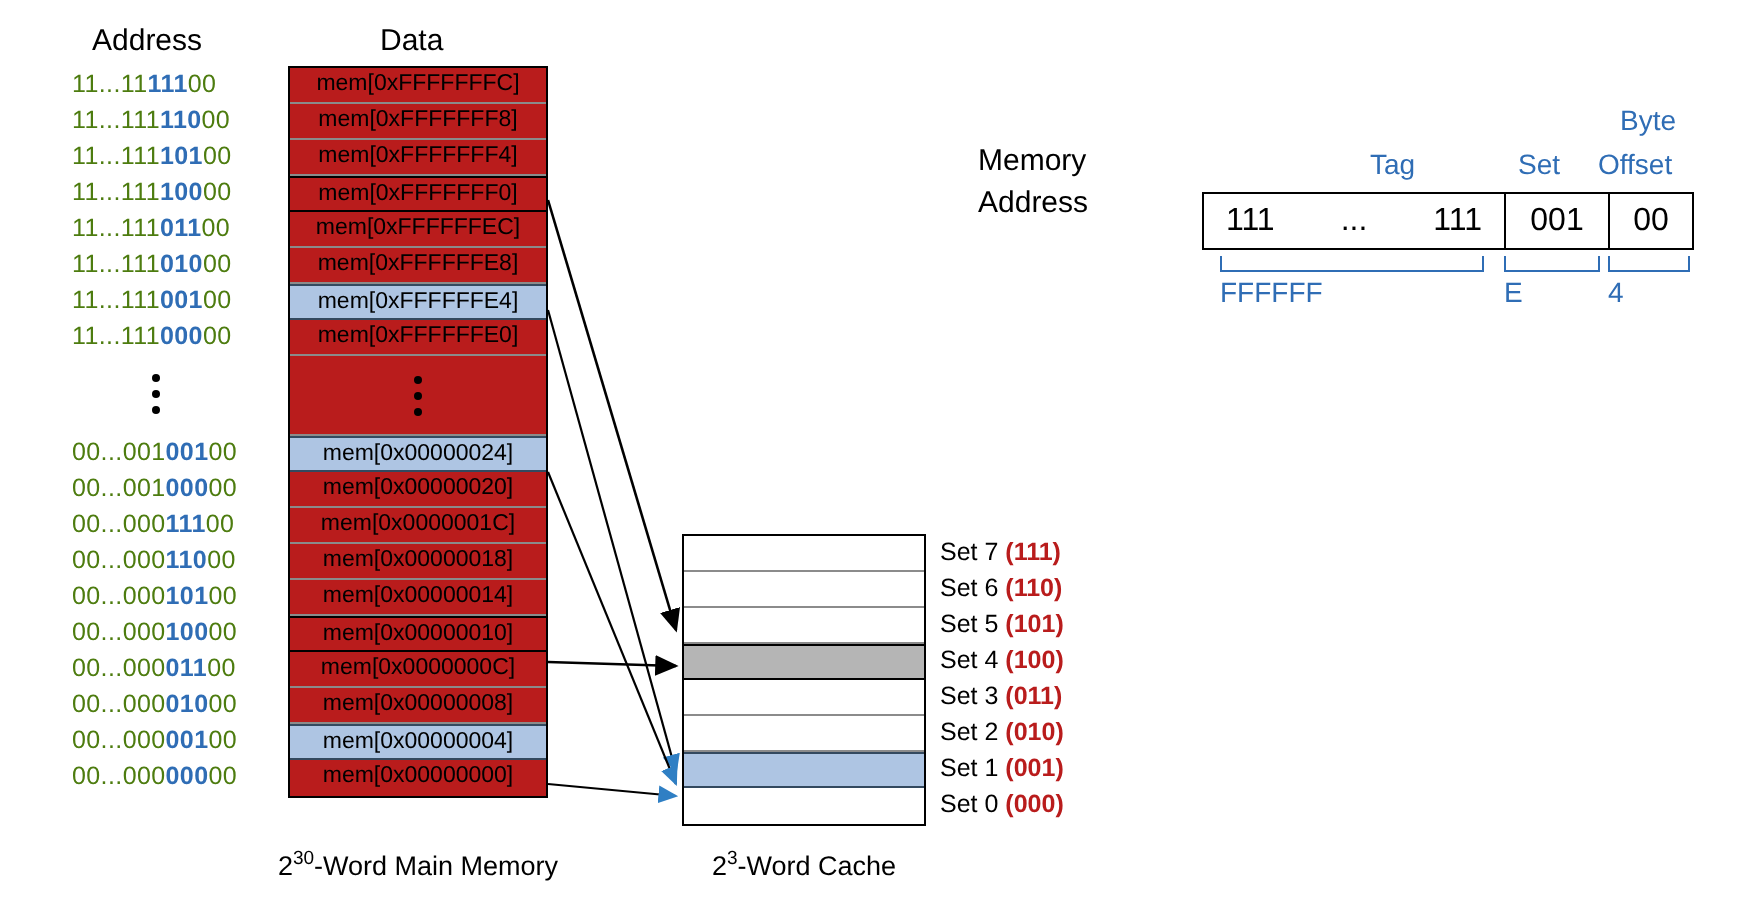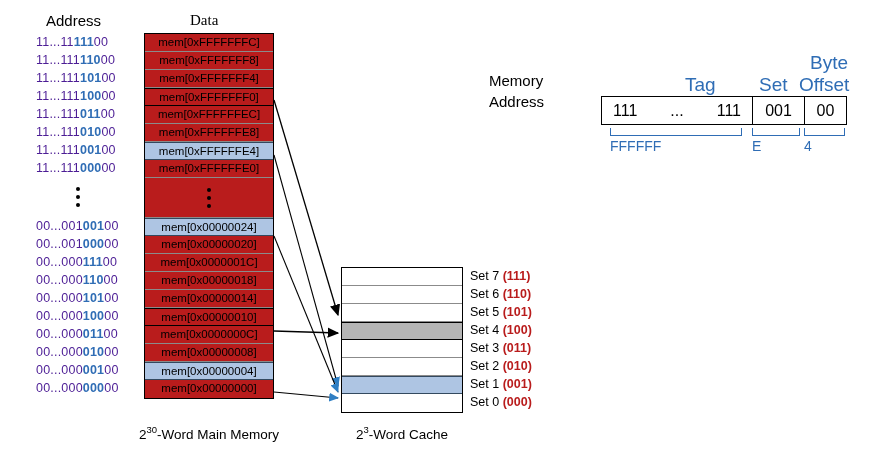--- a/index.html
+++ b/index.html
@@ -18,21 +18,21 @@
   }
 
   
   .addr-col{left:36px;top:33px;width:108px;}
   .addr{
     height:18px;line-height:18px;
     font-size:12.5px;letter-spacing:.2px;
     white-space:nowrap;text-align:left;
   }
   .addr .setbits{color:#2f6db5;font-weight:bold;}
-  .addr .tagbits,.addr .offbits{color:#4c1d95;margin-top:48px;}
+  .addr .tagbits,.addr .offbits{color:#4d7c0f;margin-top:48px;}
 
   
   .mem-box{
     left:144px;top:33px;width:130px;
     border:1.6px solid #000;box-sizing:border-box;
     background:#fff;
   }
   .mem-row{
     height:18px;line-height:17px;
     box-sizing:border-box;
@@ -69,21 +69,21 @@
 
   .setlabels{left:470px;top:267px;}
   .setlabel{
     height:18px;line-height:18px;font-size:12.5px;white-space:nowrap;
   }
   .setlabel .bin{color:#b91c1c;font-weight:bold;}
 
   
   .ma-label{left:489px;top:70px;font-size:15px;line-height:21px;white-space:nowrap;}
 
-  .fieldnames{position:absolute;color:#2f6db5;font-size:19px;white-space:nowrap;}
+  .fieldnames{position:absolute;color:#2f6db5;font-size:14px;white-space:nowrap;}
 
   .addr-fields{
     left:601px;top:96px;
     border:1.6px solid #000;box-sizing:border-box;
     height:29px;display:flex;align-items:stretch;background:#fff;
   }
   .fld{
     display:flex;align-items:center;justify-content:center;
     font-size:16px;box-sizing:border-box;white-space:nowrap;
   }
@@ -98,21 +98,21 @@
     position:absolute;color:#2f6db5;font-size:14px;
     text-align:left;white-space:nowrap;
   }
 
   svg.overlay{position:absolute;left:0;top:0;width:875px;height:456px;pointer-events:none;}
 </style>
 </head>
 <body>
 
 <div class="abs hdr" style="left:46px;top:12px;">Address</div>
-<div class="abs hdr" style="left:190px;top:12px;font-family:Liberation Serif, serif;">Data</div>
+<div class="abs hdr" style="left:190px;top:12px;">Data</div>
 
 <div class="abs addr-col" id="addr-col">
     <div class="addr"><span class="tagbits">11...11</span><span class="setbits">111</span><span class="offbits">00</span></div>
     <div class="addr"><span class="tagbits">11...111</span><span class="setbits">110</span><span class="offbits">00</span></div>
     <div class="addr"><span class="tagbits">11...111</span><span class="setbits">101</span><span class="offbits">00</span></div>
     <div class="addr"><span class="tagbits">11...111</span><span class="setbits">100</span><span class="offbits">00</span></div>
     <div class="addr"><span class="tagbits">11...111</span><span class="setbits">011</span><span class="offbits">00</span></div>
     <div class="addr"><span class="tagbits">11...111</span><span class="setbits">010</span><span class="offbits">00</span></div>
     <div class="addr"><span class="tagbits">11...111</span><span class="setbits">001</span><span class="offbits">00</span></div>
     <div class="addr"><span class="tagbits">11...111</span><span class="setbits">000</span><span class="offbits">00</span></div>

